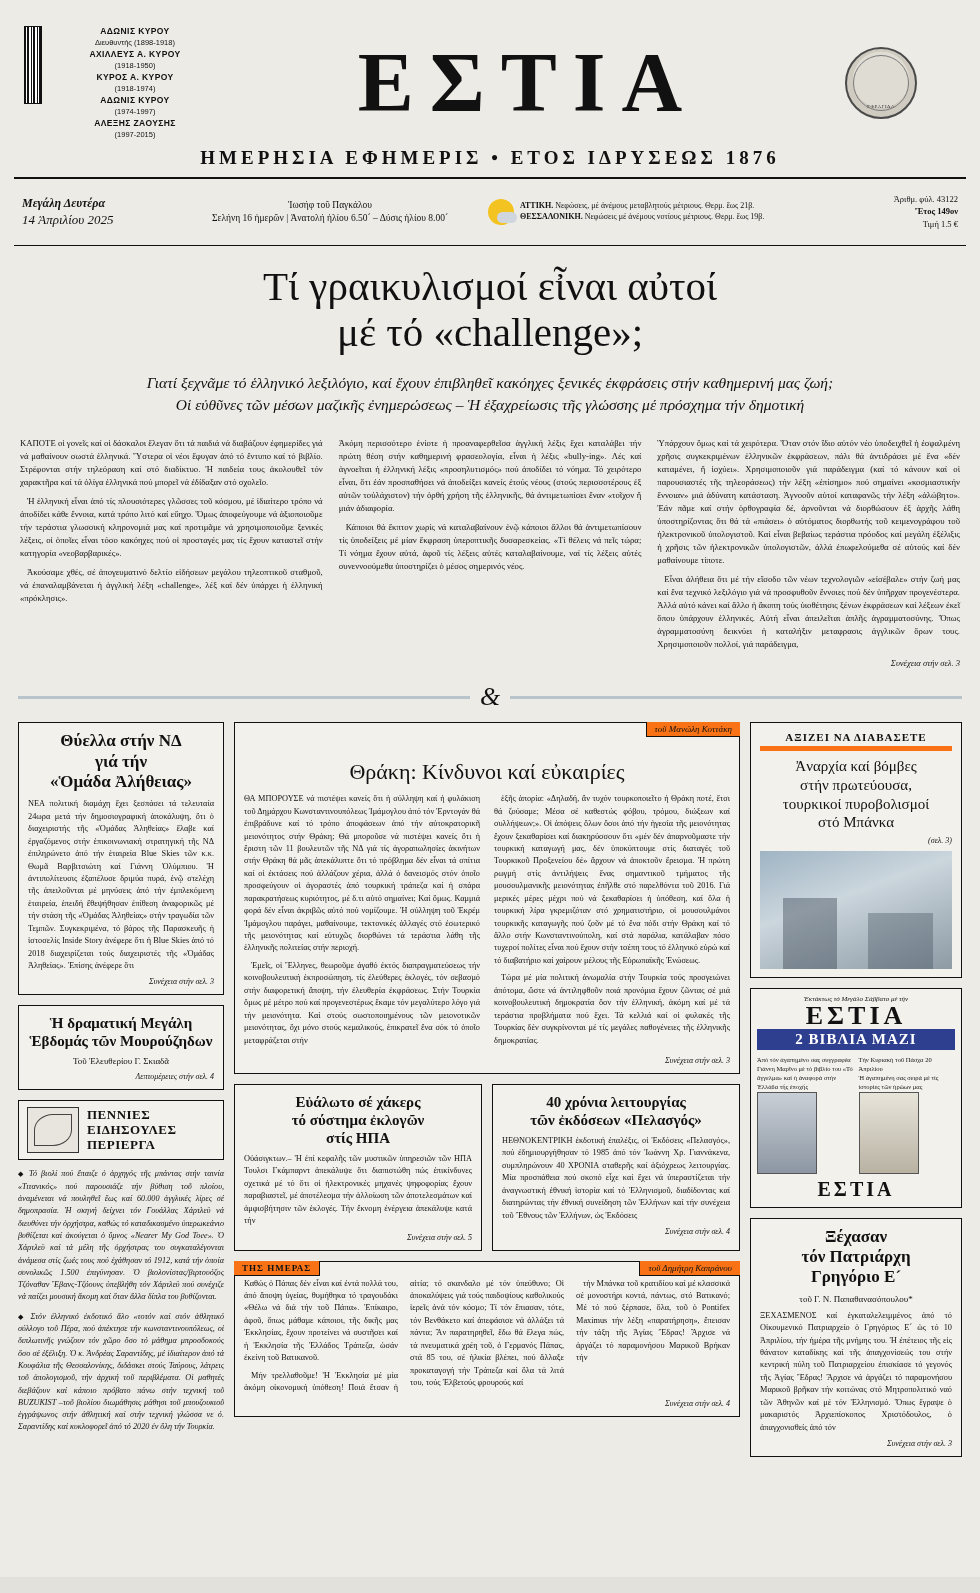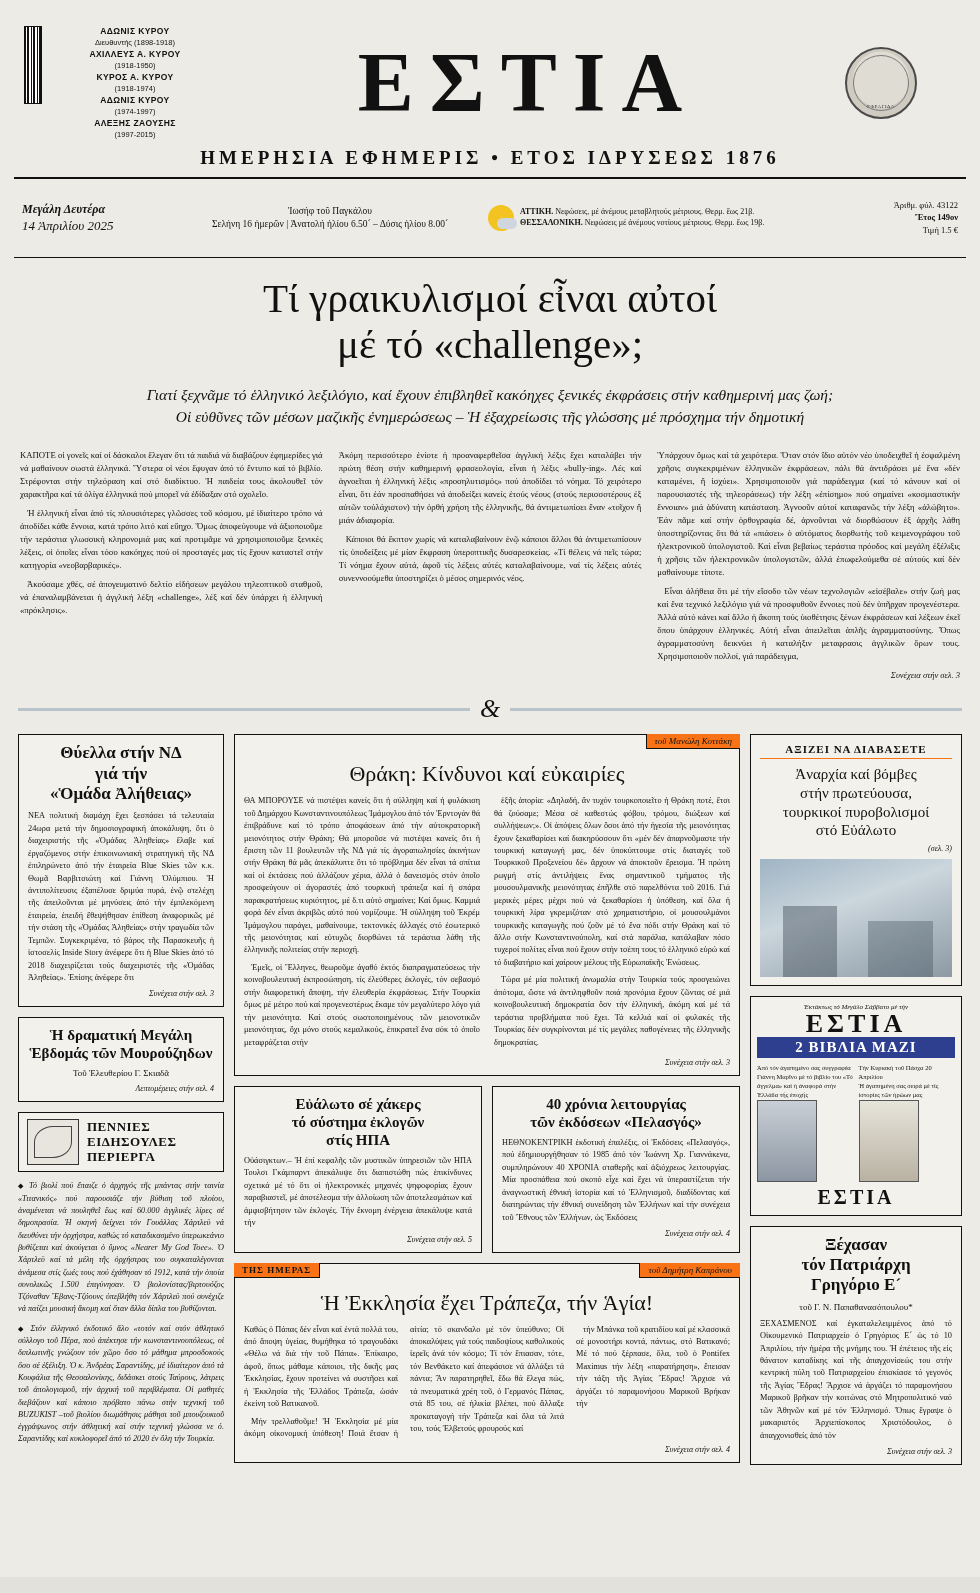--- a/index.html
+++ b/index.html
@@ -28,21 +28,21 @@
   .mh-right { width:150px; display:flex; justify-content:center; }
   .seal { width:72px;height:72px;border-radius:50%; border:2px solid #4a4a4a; position:relative;
           background:radial-gradient(circle at 50% 45%, #dfdcd4 0 55%, #cfcbc1 56% 100%); }
   .seal:after { content:""; position:absolute; inset:6px; border-radius:50%; border:1px solid #7a7a7a; }
   .seal .sl { position:absolute; bottom:8px; width:100%; text-align:center; font-size:5px; letter-spacing:.5px; color:#333;}
   .subtitle { text-align:center; font-size:19px; letter-spacing:4px; font-weight:bold; margin:2px 0 8px; font-family:"Liberation Serif",serif;}
   .rule { border-top:2px solid #111; }
   .rule-thin { border-top:1px solid #111; }
 
   
-  .infobar { display:flex; align-items:center; font-size:9.5px; padding:20px 8px; gap:10px; }
+  .infobar { display:flex; align-items:center; font-size:9.5px; padding:14px 8px; gap:10px; }
   .ib-date { width:150px; font-style:italic; line-height:1.35; }
   .ib-date b { font-size:12px; display:block; font-style:italic; }
   .ib-date .d2 { font-size:13px; font-style:italic; }
   .ib-saint { flex:1; text-align:center; line-height:1.4; }
   .ib-weather { width:330px; display:flex; gap:6px; align-items:center; font-size:8px; line-height:1.35;}
   .sunicon { width:26px;height:26px;border-radius:50%;background:#f3c321; position:relative; flex:none;}
   .sunicon:after{content:"";position:absolute;right:-3px;bottom:2px;width:20px;height:11px;border-radius:8px;background:#cfd6de;}
   .ib-right { width:130px; text-align:right; font-size:8.5px; line-height:1.5; }
   .ib-right .big { font-weight:bold; }
 
@@ -72,27 +72,27 @@
   .box h3.sm { font-size:15px; }
   .box p { margin:0 0 5px; font-size:8.3px; line-height:1.5; text-align:justify; text-indent:7px; }
   .box p:first-of-type { text-indent:0; }
   .byline { text-align:center; font-size:9px; margin:2px 0 6px; }
   .cont-s { text-align:right; font-style:italic; font-size:8px; margin-top:4px; }
 
   .tagbox { position:relative; }
   .tag { position:absolute; top:-1px; right:-1px; background:#f97316; border:1px solid #111; border-top:none; border-right:none;
          padding:2px 8px; font-size:9px; font-style:italic; }
   .tag.l { left:-1px; right:auto; border-left:none; border-right:1px solid #111; font-style:normal; font-weight:bold; letter-spacing:1px;}
-  .big-head { text-align:center; font-size:22px; margin:10px 0 8px; }
+  .big-head { text-align:center; font-size:22px; margin:20px 0 8px; }
   .two-col { column-count:2; column-gap:14px; font-size:8.3px; line-height:1.5; text-align:justify; }
   .two-col p { margin:0 0 5px; text-indent:7px; }
   .three-col { column-count:3; column-gap:12px; font-size:8.2px; line-height:1.5; text-align:justify; }
   .three-col p { margin:0 0 5px; text-indent:7px; }
 
-  .ad-head { text-align:center; font-weight:bold; font-size:11px; letter-spacing:1px; border-bottom:1px solid #f97316; padding-bottom:3px; margin-bottom:6px;}
+  .ad-head { text-align:center; font-weight:bold; font-size:11px; letter-spacing:1px; border-bottom:5px solid #f97316; padding-bottom:3px; margin-bottom:6px;}
   .ad-title { text-align:center; font-size:15px; line-height:1.25; margin-bottom:4px; }
   .ad-note { text-align:right; font-style:italic; font-size:8px; }
   .photo { width:100%; height:118px; background:linear-gradient(160deg,#9fb4c4 0%,#cbd6dd 40%,#8d9aa4 100%); position:relative; margin:6px 0 0; }
   .photo:after{content:"";position:absolute;left:12%;bottom:0;width:28%;height:60%;background:rgba(30,40,55,.35);}
   .photo:before{content:"";position:absolute;right:10%;bottom:0;width:34%;height:48%;background:rgba(40,55,70,.3);}
 
   .promo { border:1px solid #111; background:#f2f1ec; padding:6px; }
   .promo .ph { text-align:center; font-size:7px; font-style:italic; }
   .promo .plogo { text-align:center; font-weight:bold; font-size:26px; letter-spacing:4px; line-height:1; }
   .promo .pband { background:#2f3f8f; color:#fff; text-align:center; font-weight:bold; font-size:15px; letter-spacing:1px; padding:2px 0; }
@@ -267,38 +267,37 @@
             <span>τῶν ἐκδόσεων «Πελασγός»</span>
           </h3>
           <p>ΗΕΘΝΟΚΕΝΤΡΙΚΗ ἐκδοτική ἐπαλέξις, οἱ Ἐκδόσεις «Πελασγός», πού ἐδημιουργήθησαν τό 1985 ἀπό τόν Ἰωάννη Χρ. Γιαννάκενα, συμπληρώνουν 40 ΧΡΟΝΙΑ σταθερῆς καί ἀξιόχρεως λειτουργίας. Μία προσπάθεια πού σκοπό εἶχε καί ἔχει νά ὑπεραστίζεται τήν ἀναγνωστική ἐθνική ἱστορία καί τό Ἑλληνισμοῦ, διαδίδοντας καί διατηρώντας τήν ἐθνική συνείδηση τῶν Ἑλλήνων καί τήν συνέχεια τοῦ Ἔθνους τῶν Ἑλλήνων, ὡς Ἐκδόσεις</p>
           <div class="cont-s">Συνέχεια στήν σελ. 4</div>
         </div>
       </div>
 
       <div class="box tagbox" style="padding-top:16px;">
         <div class="tag l">ΤΗΣ ΗΜΕΡΑΣ</div>
         <div class="tag">τοῦ Δημήτρη Καπράνου</div>
-        <div class="big-head">Ἡ Ἐκκλησία ἔχει Τράπεζα, τήν Ἁγία!</div>
         <div class="three-col">
           <p>Καθώς ὁ Πάπας δέν εἶναι καί ἐντά πολλά του, ἀπό ἄποψη ὑγείας, θυμήθηκα τό τραγουδάκι «Θέλω νά διά τήν τοῦ Πάπα». Ἐπίκαιρο, ἀφοῦ, ὅπως μάθαμε κάποιοι, τῆς δικῆς μας Ἐκκλησίας, ἔχουν προτείνει νά συστῆσει καί ἡ Ἐκκλησία τῆς Ἑλλάδος Τράπεζα, ὡσάν ἐκείνη τοῦ Βατικανοῦ.</p>
           <p>Μήν τρελλαθοῦμε! Ἡ Ἐκκλησία μέ μία ἀκόμη οἰκονομική ὑπόθεση! Ποιά ἔτσαν ἡ αἰτία; τό σκανδαλο μέ τόν ὑπεύθυνο; Οἱ ἀποκαλύψεις γιά τούς παιδοψίους καθολικούς ἱερεῖς ἀνά τόν κόσμο; Τί τόν ἔπιασαν, τότε, τόν Βενθάκετο καί ἀπεφάσισε νά ἀλλάξει τά πάντα; Ἄν παρατηρηθεῖ, ἔδω θά ἔλεγα πώς, τά πνευματικά χρέη τοῦ, ὁ Γερμανός Πάπας, στά 85 του, σέ ἡλικία βλέπει, πού ἄλλαξε προκαταγογή τήν Τράπεζα καί ὅλα τά λιτά του, τούς Ἐλβετούς φρουρούς καί</p>
           <p>τήν Μπάνκα τοῦ κρατιδίου καί μέ κλασσικά σέ μονοστήρι κοντά, πάντως, στό Βατικανό; Μέ τό πού ξέρπασε, ὅλα, τοῦ ὁ Pontifex Maximus τήν λέξη «παρατήρηση», ἔπεισαν τήν τάξη τῆς Ἁγίας Ἔδρας! Ἄρχισε νά ἀργάζει τό παραμονήσου Μαρικοῦ Βρήκαν τήν</p>
         </div>
         <div class="cont-s">Συνέχεια στήν σελ. 4</div>
       </div>
     </div>
 
     <div class="g-right">
       <div class="box">
         <div class="ad-head">ΑΞΙΖΕΙ ΝΑ ΔΙΑΒΑΣΕΤΕ</div>
         <div class="ad-title">
           <span>Ἀναρχία καί βόμβες</span><br>
           <span>στήν πρωτεύουσα,</span><br>
           <span>τουρκικοί πυροβολισμοί</span><br>
-          <span>στό Εὐάλωτο</span>
+          <span>στό Μπάνκα</span>
         </div>
         <div class="ad-note">(σελ. 3)</div>
         <div class="photo"></div>
       </div>
 
       <div class="promo">
         <div class="ph">Ἐκτάκτως τό Μεγάλο Σάββατο μέ τήν</div>
         <div class="plogo">ΕΣΤΙΑ</div>
         <div class="pband">2 ΒΙΒΛΙΑ ΜΑΖΙ</div>
         <div class="pbody">

